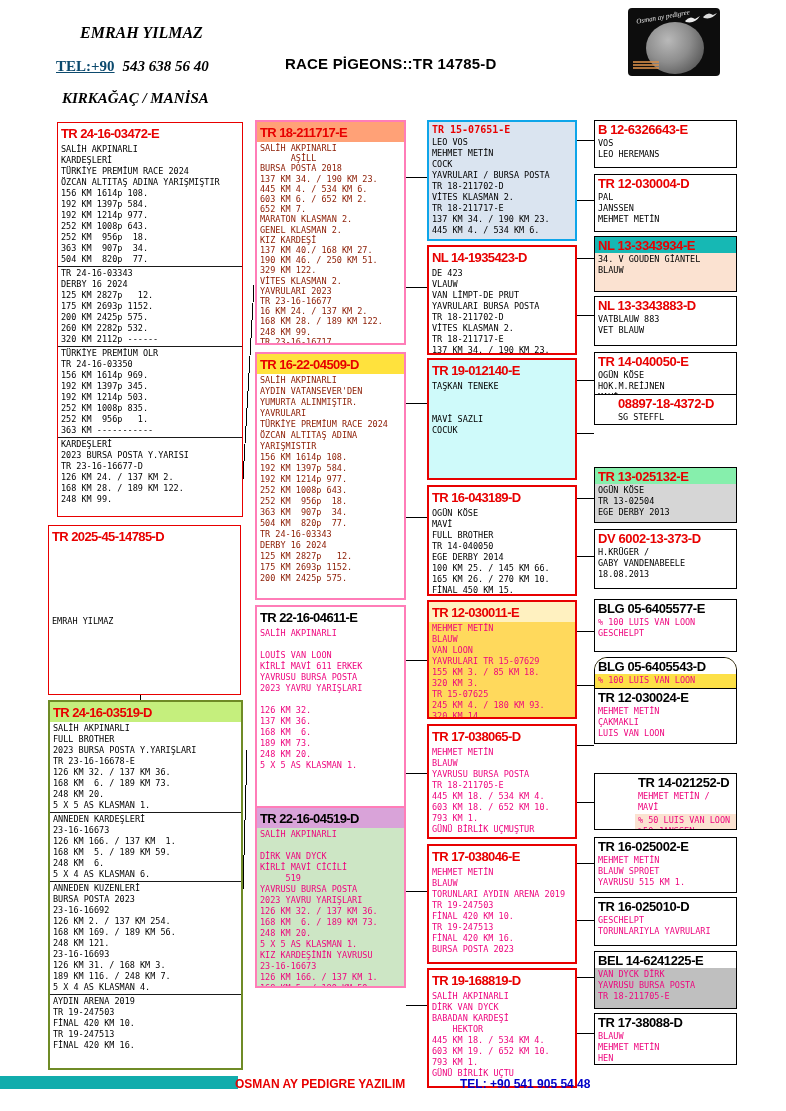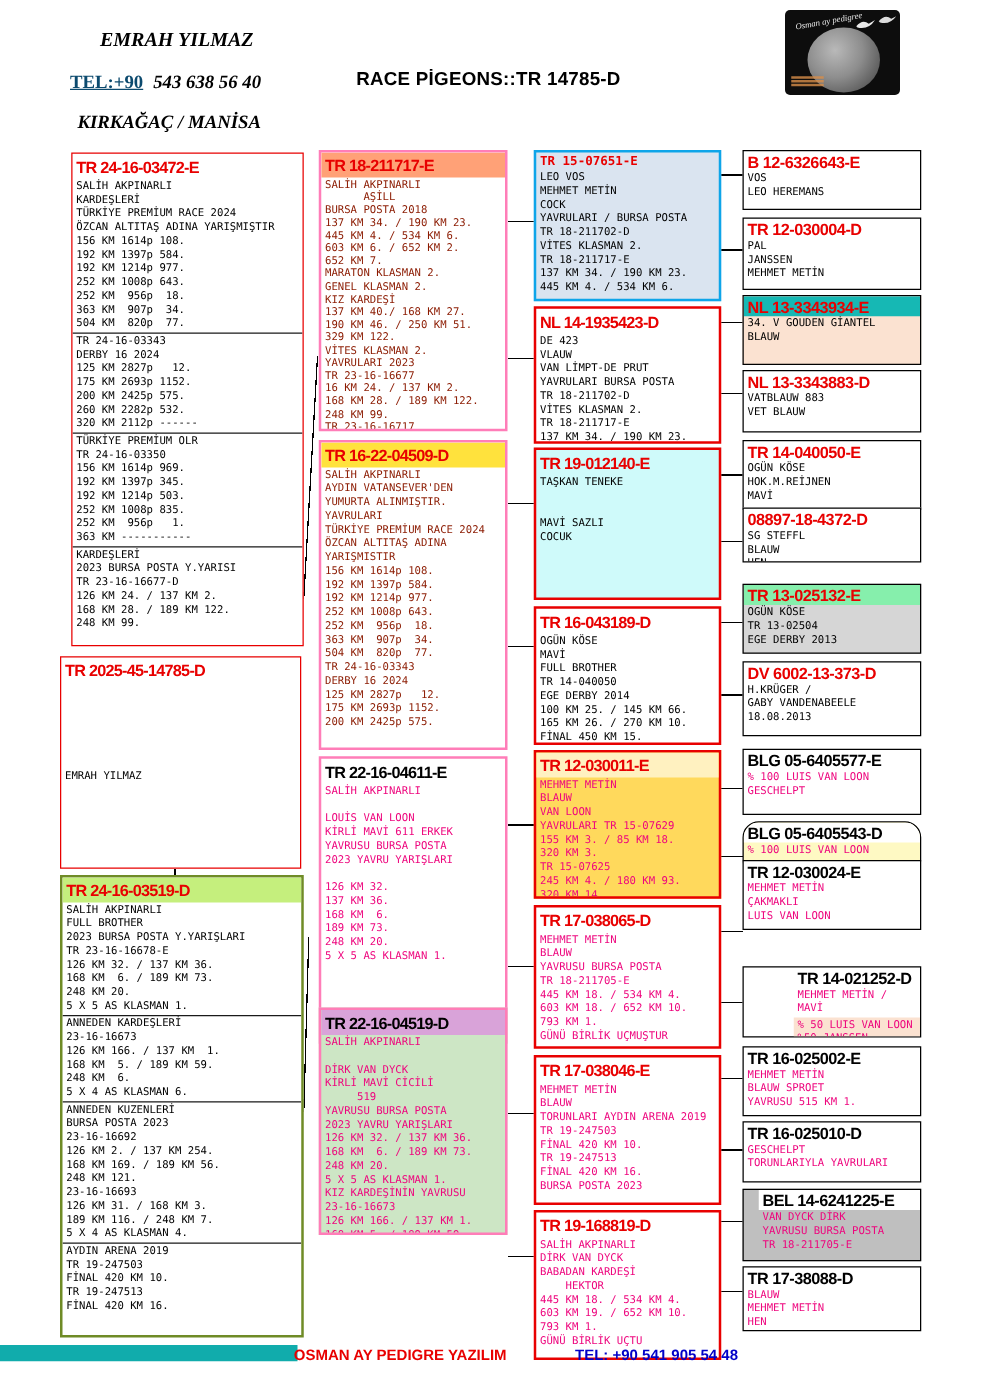--- a/index.html
+++ b/index.html
@@ -60,28 +60,28 @@
   .b11 .bh{background:#FFF1C0;}
   .b12{top:724px;height:115px;border:2px solid #E80000;}
   .b13{top:844px;height:120px;border:2px solid #E80000;}
   .b14{top:968px;height:120px;border:2px solid #E80000;}
 
   
   .c4{left:594px;width:143px;border:1px solid #000;}
   .b15{top:120px;height:48px;} .b16{top:174px;height:58px;}
   .b17{top:236px;height:56px;background:#FBE2D1;} .b17 .bh{background:#16B8B4;}
   .b18{top:296px;height:50px;}
-  .b19{top:352px;height:56px;} .b20{top:406px;height:44px;}
+  .b19{top:352px;height:56px;} .b20{top:394px;height:31px;padding-left:20px;}
   .b21{top:467px;height:56px;background:#D6D6D6;} .b21 .bh{background:#86efac;}
   .b22{top:529px;height:60px;}
-  .b23{top:599px;height:53px;} .b24{top:657px;height:44px;background:#fef9c3;border-radius:13px;} .b24 .bh{background:#fff;}
+  .b23{top:599px;height:53px;} .b24{top:657px;height:44px;background:#fde047;border-radius:13px;} .b24 .bh{background:#fff;}
   .b25{top:688px;height:56px;} .b26{top:773px;height:57px;padding-left:40px;}
   .b26 .peach{background:#FBE2D1;}
   .b27{top:837px;height:56px;} .b28{top:897px;height:49px;}
-  .b29{top:951px;height:58px;background:#BFBFBF;padding-left:12px;} .b29 .bh{background:#fff;}
+  .b29{top:951px;height:58px;background:#BFBFBF;} .b29 .bh{background:#fff;}
   .b30{top:1013px;height:52px;}
 
   
   .wires{position:absolute;left:0;top:0;pointer-events:none;}
 
   
   .foot-bar{position:absolute;left:0;top:1076px;width:238px;height:13px;background:#11ACAC;}
   .foot-brand{position:absolute;left:235px;top:1077px;font:bold 12px "Liberation Sans", sans-serif;color:#E80000;}
   .foot-tel{position:absolute;left:460px;top:1077px;font:bold 12px "Liberation Sans", sans-serif;color:#0000C8;}
 </style>

